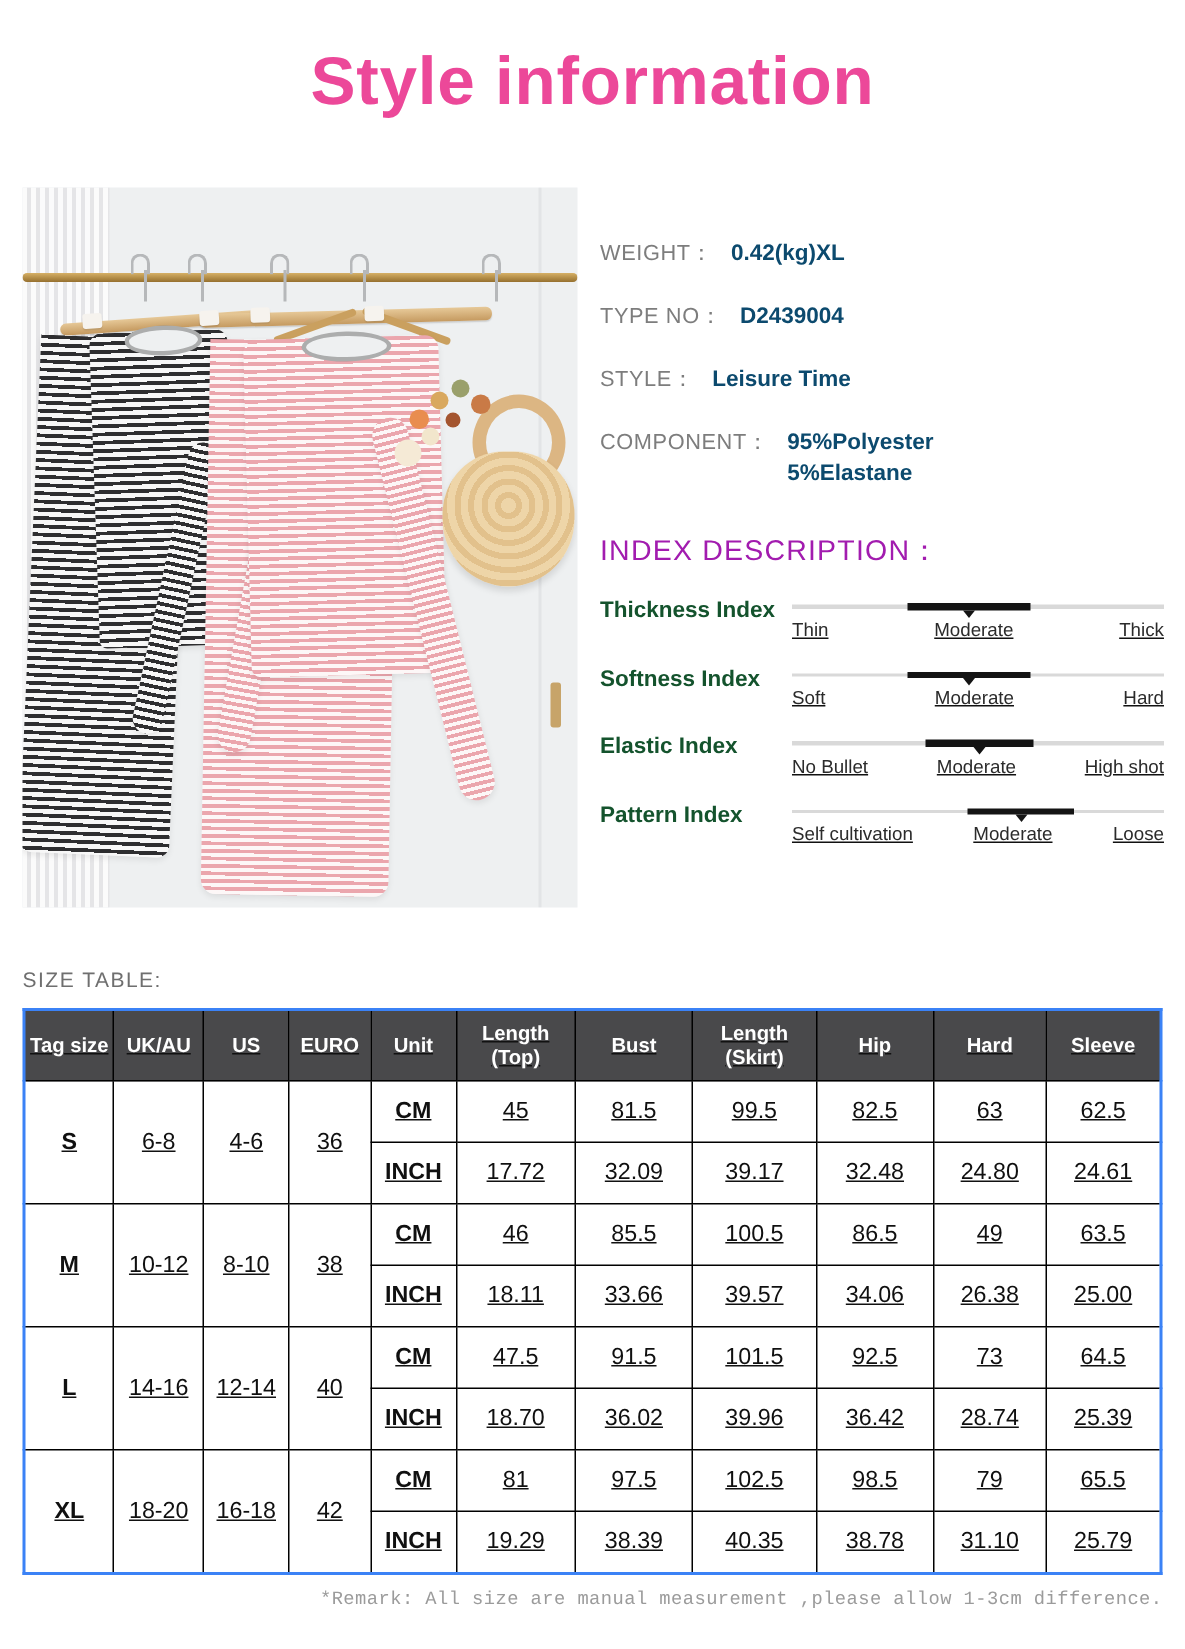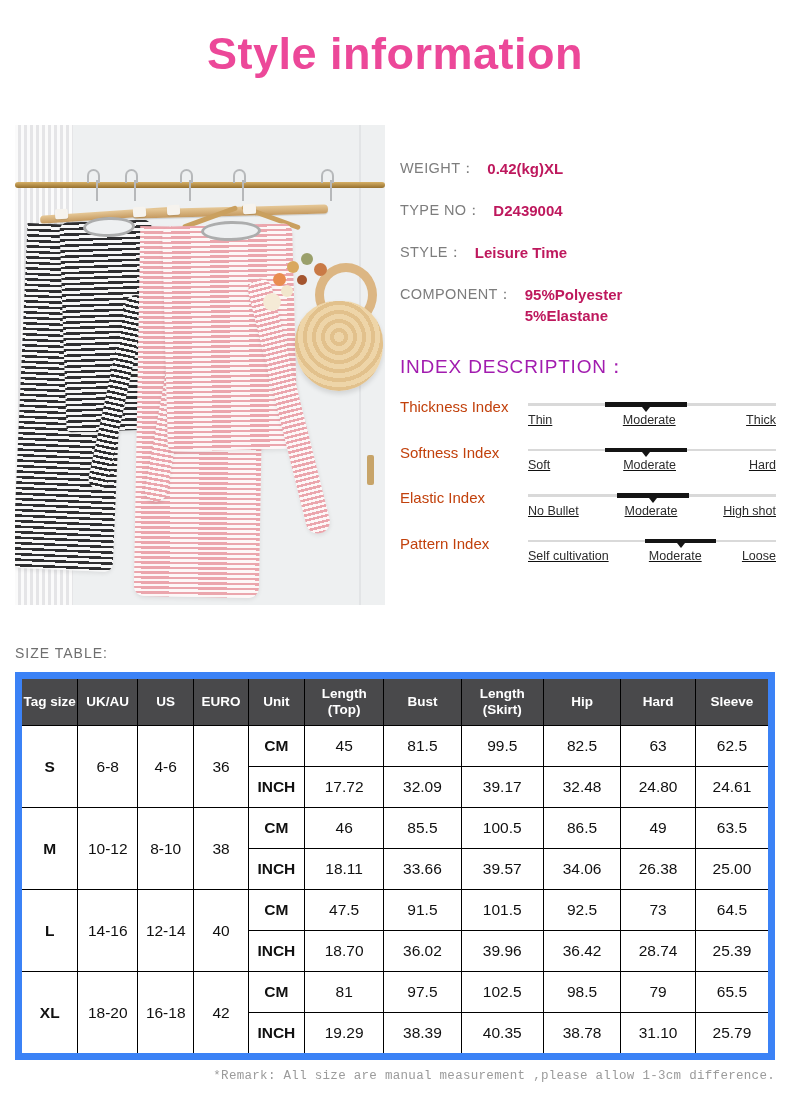--- a/index.html
+++ b/index.html
@@ -39,34 +39,34 @@
   .sleeve-pink-r{left:262px;top:150px;width:24px;height:262px;transform:rotate(-14deg);border-radius:12px;}
   .neck{position:absolute;width:46px;height:14px;border-radius:50%;border:3px solid rgba(90,90,90,.45);background:#eef0f1;}
   .bag-handle{position:absolute;left:300px;top:138px;width:44px;height:46px;border:9px solid #dcb683;border-radius:50%;}
   .bag-body{position:absolute;left:280px;top:176px;width:88px;height:90px;border-radius:48% 48% 52% 52%;
     background:repeating-radial-gradient(circle at 50% 40%,#eed5a8 0 5px,#e2c18c 5px 9px);box-shadow:0 3px 5px rgba(0,0,0,.12);}
   .flower{position:absolute;border-radius:50%;}
   
   .info{position:absolute;left:400px;top:158px;width:376px;}
   .spec-row{display:flex;gap:12px;margin-bottom:21px;align-items:flex-start;}
   .spec-label{font-size:14.5px;color:#7d7d7d;letter-spacing:.4px;white-space:nowrap;padding-top:1px;}
-  .spec-value{font-size:15px;font-weight:bold;color:#be185d;white-space:pre-line;line-height:21px;}
+  .spec-value{font-size:15px;font-weight:bold;color:#0c4a6e;white-space:pre-line;line-height:21px;}
   .index-heading{font-size:19px;color:#a21caf;letter-spacing:.8px;margin:28px 0 14px 0;}
   .index-row{display:flex;margin-bottom:13px;}
-  .index-label{width:128px;font-size:15px;font-weight:normal;color:#c2410c;padding-top:4px;}
+  .index-label{width:128px;font-size:15px;font-weight:bold;color:#14532d;padding-top:4px;}
   .scale{flex:1;padding-top:9px;text-decoration:underline;}
   .scale-line{position:relative;height:2.5px;background:#d9d9d9;}
   .scale-seg{position:absolute;top:-1px;height:4.5px;background:#141414;}
   .scale-seg::after{content:"";position:absolute;left:50%;top:100%;transform:translateX(-50%);
     border-left:4px solid transparent;border-right:4px solid transparent;border-top:5px solid #141414;}
   .scale-opts{display:flex;justify-content:space-between;margin-top:7px;font-size:12.5px;color:#2b2b2b;}
   
   .size-section{position:absolute;left:15px;top:645px;width:760px;}
   .size-heading{font-size:14px;color:#6f6f6f;letter-spacing:1px;margin-bottom:11px;}
-  table.size{width:100%;border-collapse:collapse;border:7px solid #3b82f6;table-layout:fixed;}
+  table.size{width:100%;border-collapse:collapse;border:2px solid #3b82f6;table-layout:fixed;text-decoration:underline;}
   table.size th{
     background:#49494b;color:#fff;font-size:13.5px;font-weight:bold;
     height:46px;padding:0 1px;text-align:center;vertical-align:middle;
     line-height:1.15;white-space:pre-line;border:1px solid #000;
   }
   table.size td{border:1px solid #000;text-align:center;vertical-align:middle;height:38px;font-size:15.5px;color:#101010;background:#fff;}
   td.tag-cell{font-weight:bold;font-size:16px;}
   td.group-cell{font-size:15.5px;}
   td.unit-cell{font-size:12px;font-weight:bold;}
   .remark{margin-top:9px;text-align:right;font-size:12.5px;color:#9b9b9b;letter-spacing:.3px;font-family:Liberation Mono, monospace;}

